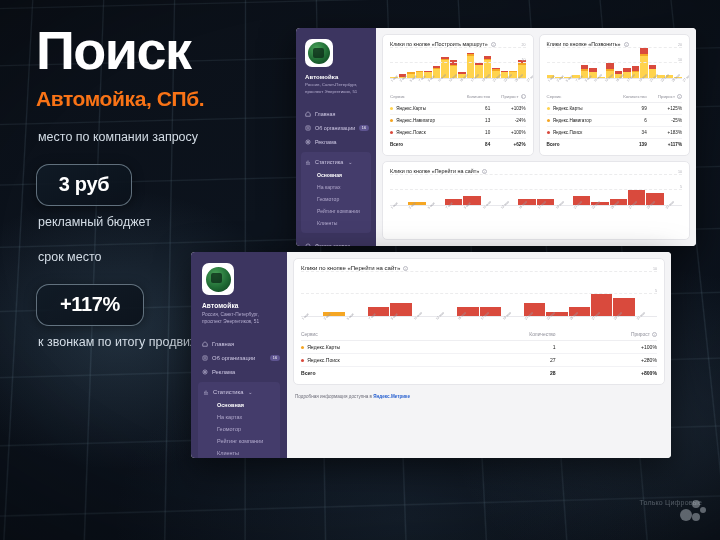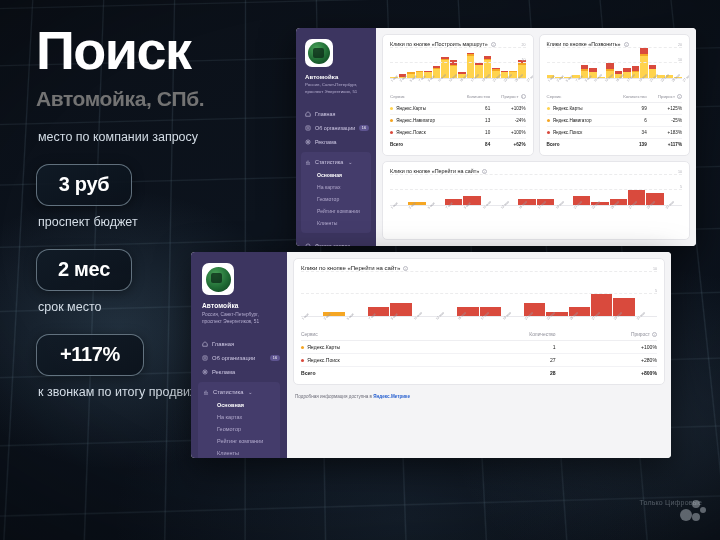--- a/index.html
+++ b/index.html
@@ -39,21 +39,21 @@
   }
 
   
   .promo { position: absolute; left: 36px; top: 24px; width: 232px; z-index: 6; }
   .promo h1 {
     font-size: 54px; line-height: .98; font-weight: 700; color: #ffffff;
     letter-spacing: -1.5px;
   }
   .promo h2 {
     margin-top: 10px;
-    font-size: 21px; font-weight: 700; color: #737373; letter-spacing: -.4px;
+    font-size: 21px; font-weight: 700; color: #f97316; letter-spacing: -.4px;
   }
   .stat { margin-top: 18px; }
   .stat-chip {
     display: inline-flex; align-items: center; justify-content: center;
     min-width: 96px; height: 42px; padding: 0 18px;
     border: 1px solid rgba(200,225,240,.45);
     border-radius: 13px;
     background: linear-gradient(150deg, rgba(17,27,38,.92), rgba(11,18,27,.92));
     color: #fff; font-size: 20px; font-weight: 700; letter-spacing: -.3px;
     box-shadow: 0 2px 12px rgba(0,0,0,.4);
@@ -250,24 +250,23 @@
 
   <div class="promo">
     <h1>Поиск</h1>
     <h2>Автомойка, СПб.</h2>
 
     <div class="stat">
       <div class="stat-cap">место по компании запросу</div>
     </div>
     <div class="stat">
       <div class="stat-chip">3 руб</div>
-      <div class="stat-cap">проспект бюджет</div>
+      <div class="stat-cap">рекламный бюджет</div>
     </div>
     <div class="stat">
-      <div class="stat-chip">2 мес</div>
       <div class="stat-cap">срок место</div>
     </div>
     <div class="stat">
       <div class="stat-chip wide">+117%</div>
       <div class="stat-cap">к звонкам по итогу продвижения</div>
     </div>
   </div>
 
   <div class="win win-top">
     <div class="sb">

